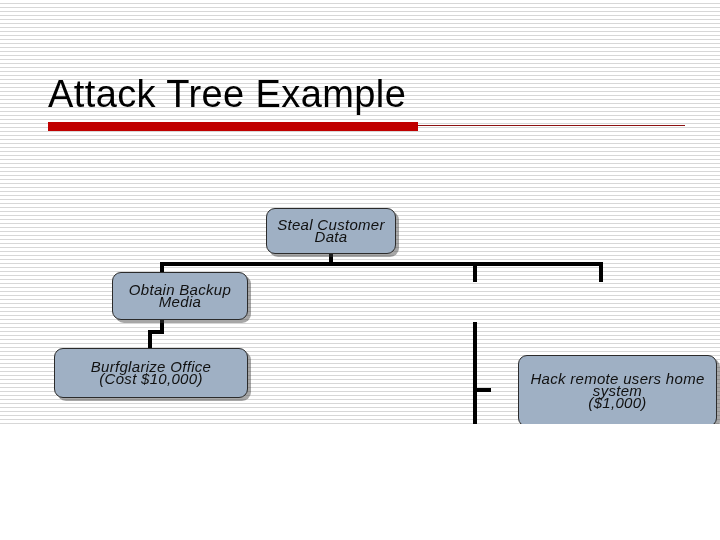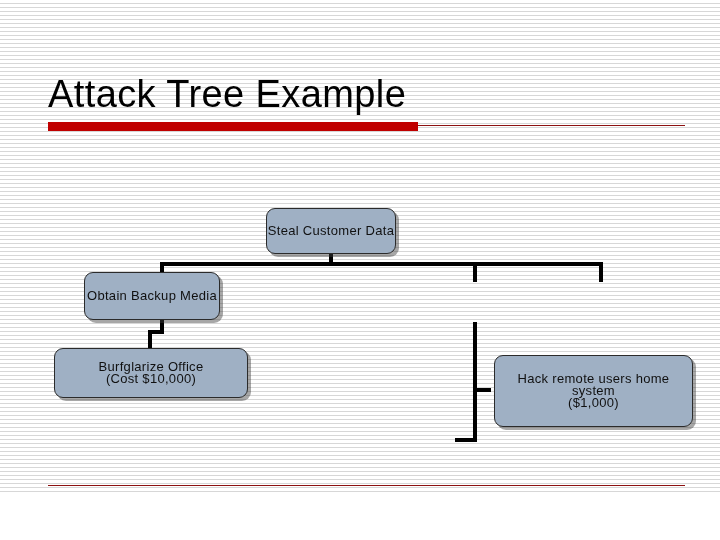--- a/index.html
+++ b/index.html
@@ -11,21 +11,21 @@
     width: 720px;
     height: 540px;
     overflow: hidden;
     font-family: "Liberation Sans", sans-serif;
     background-color: #ffffff;
   }
 
   #slide {
     position: relative;
     width: 720px;
-    height: 492px;
+    height: 424px;
     background-color: #ffffff;
     
     background-image: repeating-linear-gradient(
       to bottom,
       #ffffff 0px,
       #ffffff 3px,
       #d7d7d7 3px,
       #d7d7d7 4px
     );
     overflow: hidden;
@@ -84,28 +84,29 @@
   }
 
   .node {
     position: absolute;
     box-sizing: border-box;
     background-color: #9fb0c4;
     border: 1px solid #2b2b2b;
     border-radius: 9px;
     box-shadow: 3px 3px 0 rgba(60,60,60,0.45);
     color: #111111;
-    font-size: 13px;
+    font-size: 15px;
     line-height: 12px;
     text-align: center;
     letter-spacing: 0.3px;
     display: flex;
     align-items: center;
     justify-content: flex-start;
     z-index: 2;
+    font-style: italic;
   }
   .node span {
     display: block;
     width: 100%;
     white-space: pre-line;
   }
 
   
   .conn {
     position: absolute;
@@ -143,34 +144,34 @@
     <div class="conn" style="left:473px; top:350px; width:4px; height:92px;"></div>
 
     <div class="conn" style="left:473px; top:388px; width:18px; height:4px;"></div>
 
     <div class="conn" style="left:455px; top:438px; width:22px; height:4px;"></div>
 
     <div class="node" style="left:266px; top:208px; width:130px; height:46px;">
       <span>Steal Customer Data</span>
     </div>
 
-    <div class="node" style="left:84px; top:272px; width:136px; height:48px;">
+    <div class="node" style="left:112px; top:272px; width:136px; height:48px;">
       <span>Obtain Backup Media</span>
     </div>
 
 
 
     <div class="node" style="left:54px; top:348px; width:194px; height:50px;">
       <span>Burfglarize Office
 (Cost $10,000)</span>
     </div>
 
 
 
-    <div class="node" style="left:494px; top:355px; width:199px; height:72px;">
+    <div class="node" style="left:518px; top:355px; width:199px; height:72px;">
       <span>Hack remote users home system
 ($1,000)</span>
     </div>
 
   </div>
 
   <div id="footer-rule"></div>
 
 </div>
 

